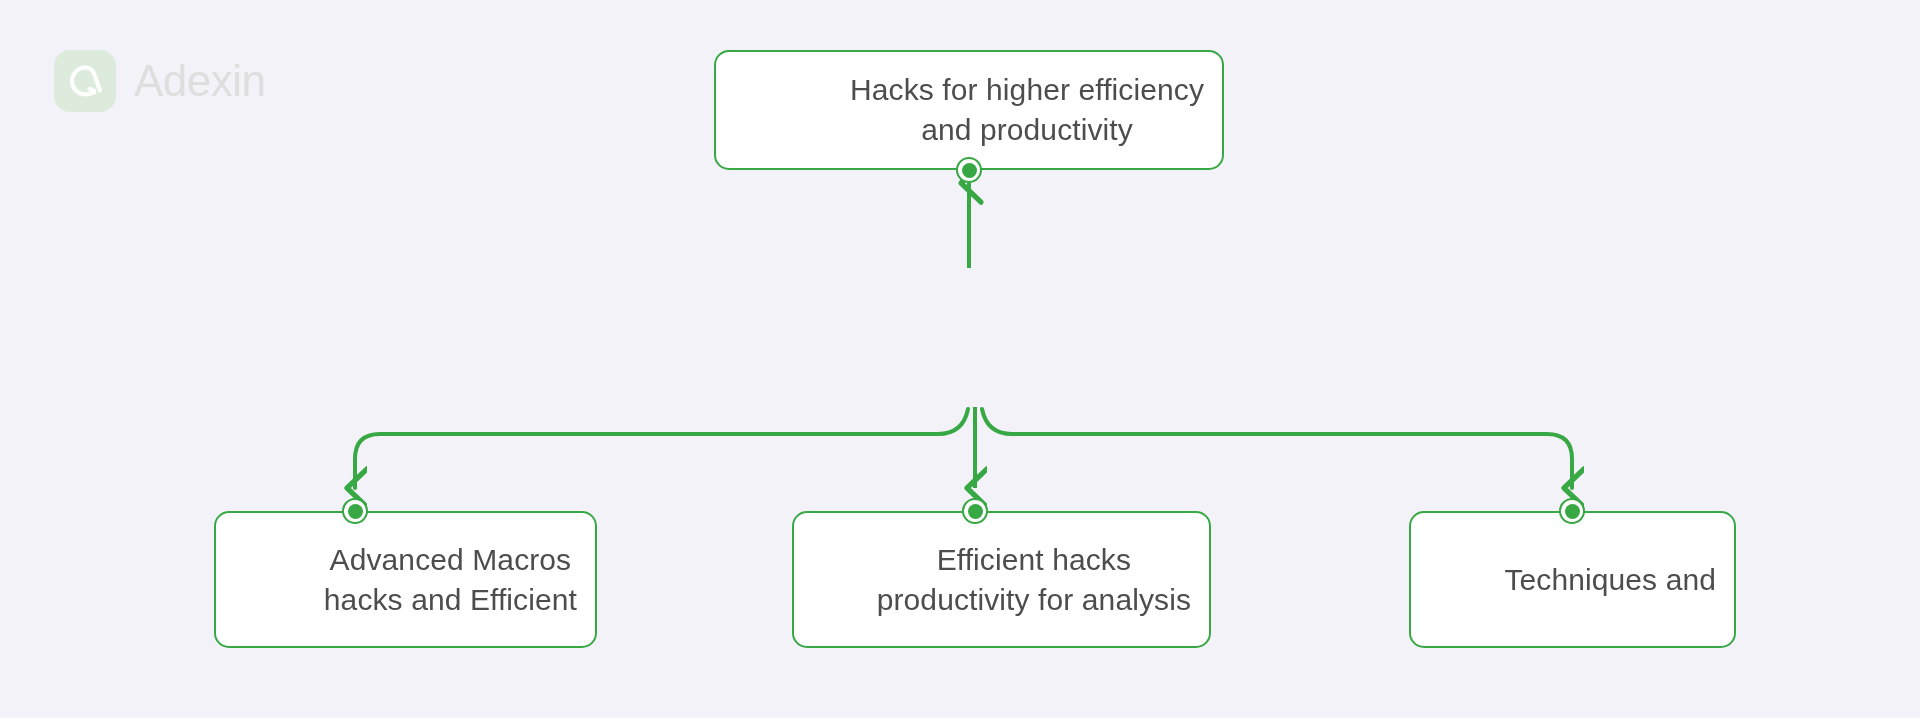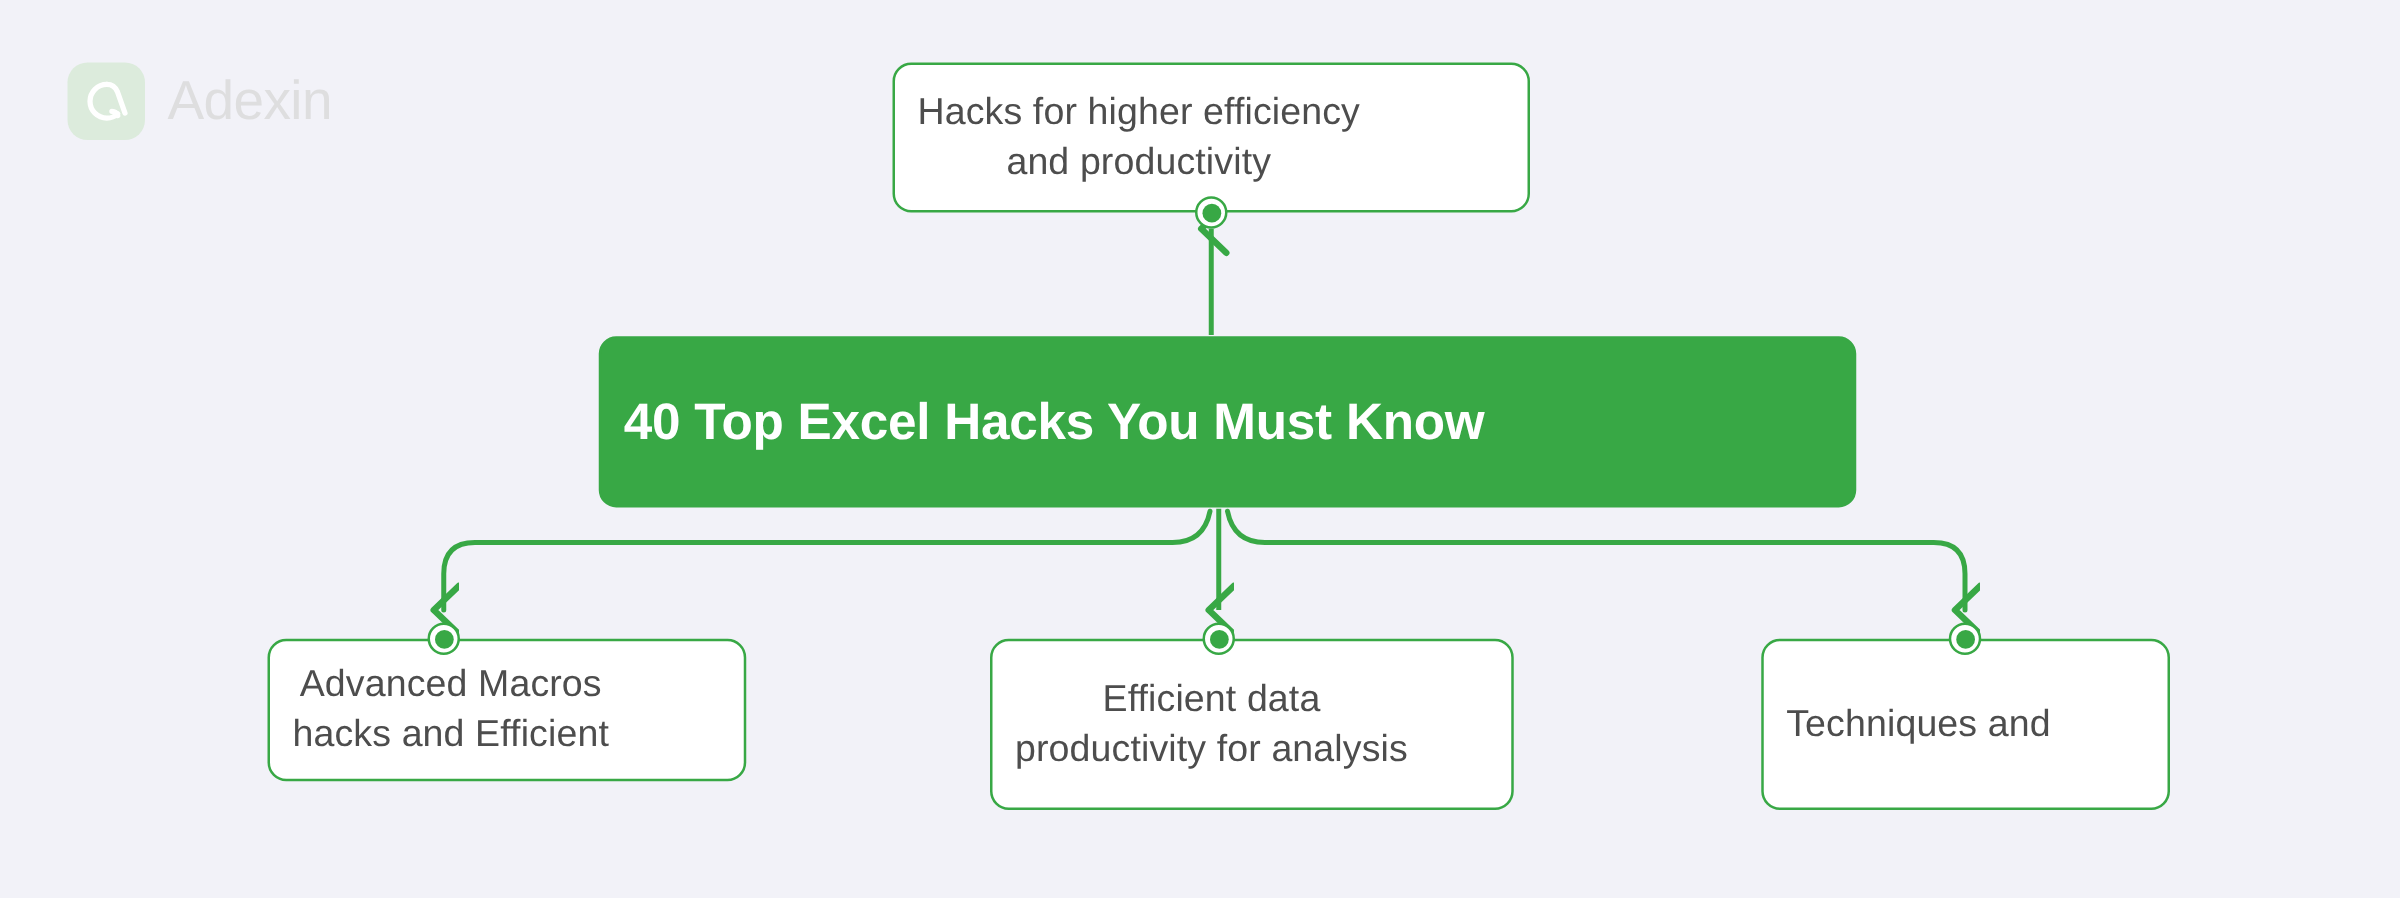--- a/index.html
+++ b/index.html
@@ -60,21 +60,21 @@
 
   
   .node {
     position: absolute;
     box-sizing: border-box;
     background: #ffffff;
     border: 2px solid #38a845;
     border-radius: 15px;
     display: flex;
     align-items: center;
-    justify-content: flex-start;
+    justify-content: flex-end;
     text-align: center;
     color: #4d4d4d;
     font-size: 30px;
     line-height: 1.33;
     font-weight: 400;
     letter-spacing: 0.1px;
     padding: 0 18px;
   }
   .node-root {
     background: #38a845;
@@ -98,21 +98,21 @@
     left: 479px;
     top: 269px;
     width: 1006px;
     height: 137px;
   }
   
   #node-child-0 {
     left: 214px;
     top: 511px;
     width: 383px;
-    height: 114px;
+    height: 137px;
   }
   #node-child-1 {
     left: 792px;
     top: 511px;
     width: 419px;
     height: 137px;
   }
   #node-child-2 {
     left: 1409px;
     top: 511px;
@@ -191,35 +191,32 @@
   </svg>
 
   <div class="node" id="node-top">
     <span>
       <span>Hacks for higher efficiency</span><br>
       <span>and productivity</span>
     </span>
   </div>
   <div class="dot" id="dot-top"></div>
 
-  <div class="node node-root" id="node-root">
-    <span>40 Top Excel Hacks You Must Know</span>
-  </div>
 
   <div class="node" id="node-child-0">
     <span>
       <span>Advanced Macros</span><br>
       <span>hacks and Efficient</span>
     </span>
   </div>
   <div class="dot" id="dot-c0"></div>
 
   <div class="node" id="node-child-1">
     <span>
-      <span>Efficient data</span><br>
+      <span>Efficient hacks</span><br>
       <span>productivity for analysis</span>
     </span>
   </div>
   <div class="dot" id="dot-c1"></div>
 
   <div class="node" id="node-child-2">
     <span>
       <span>Techniques and</span><br>
     </span>
   </div>

